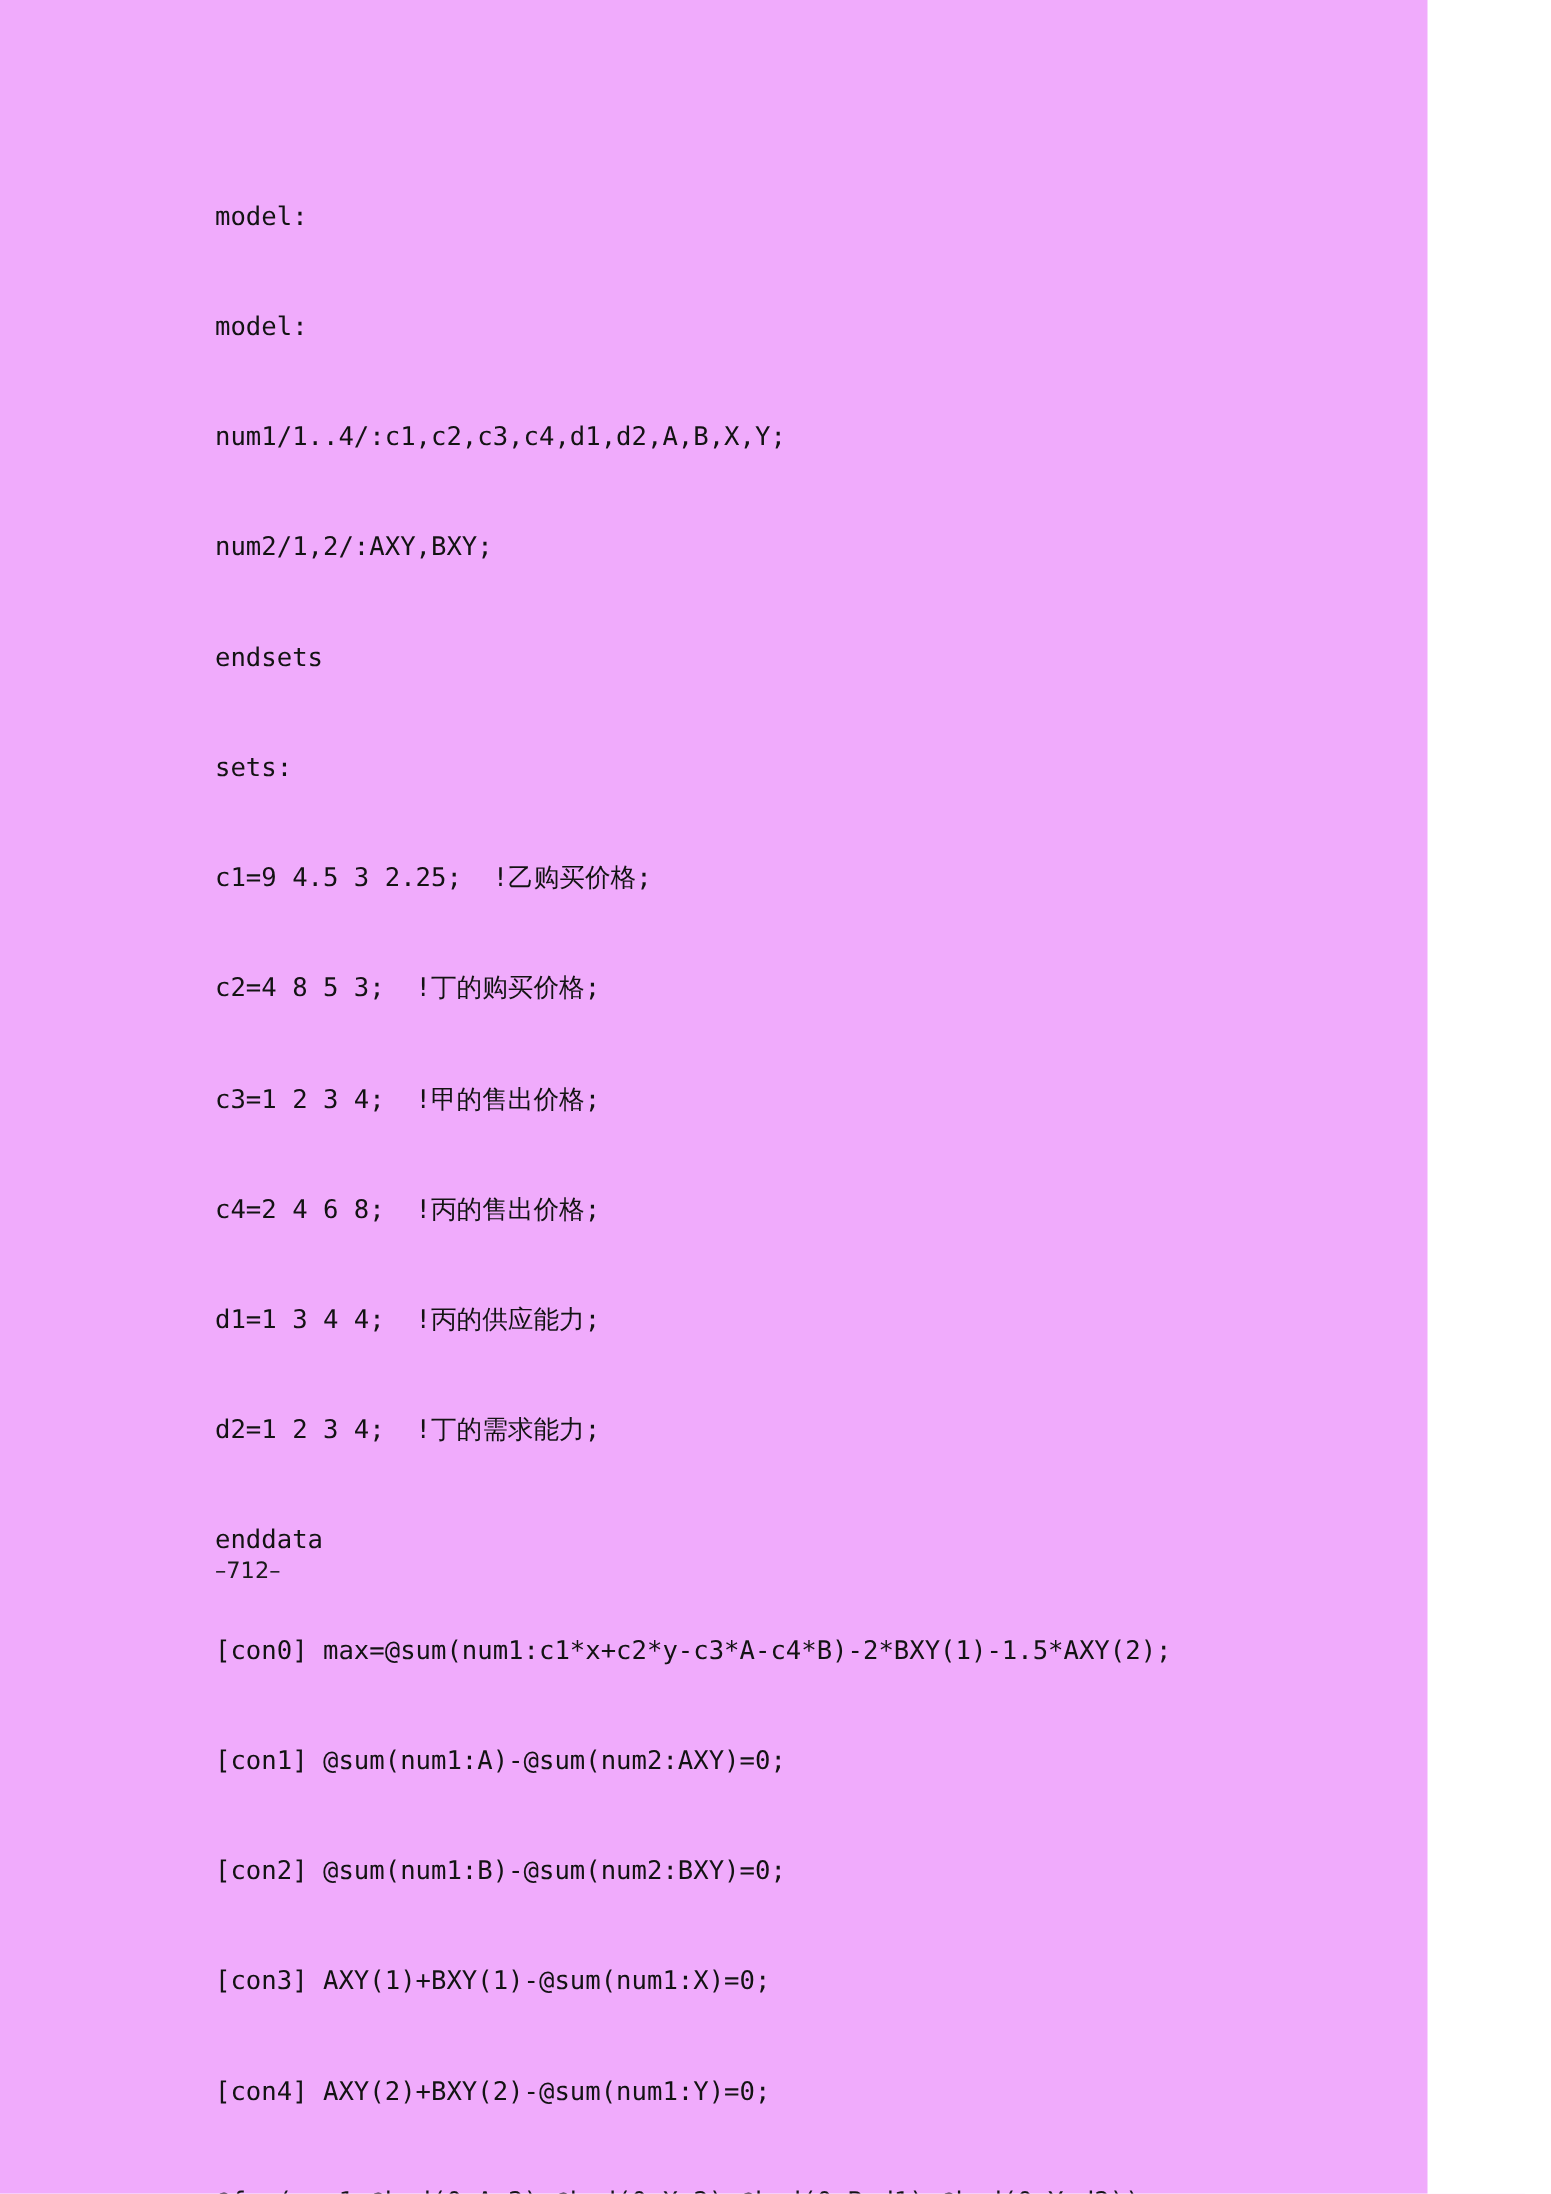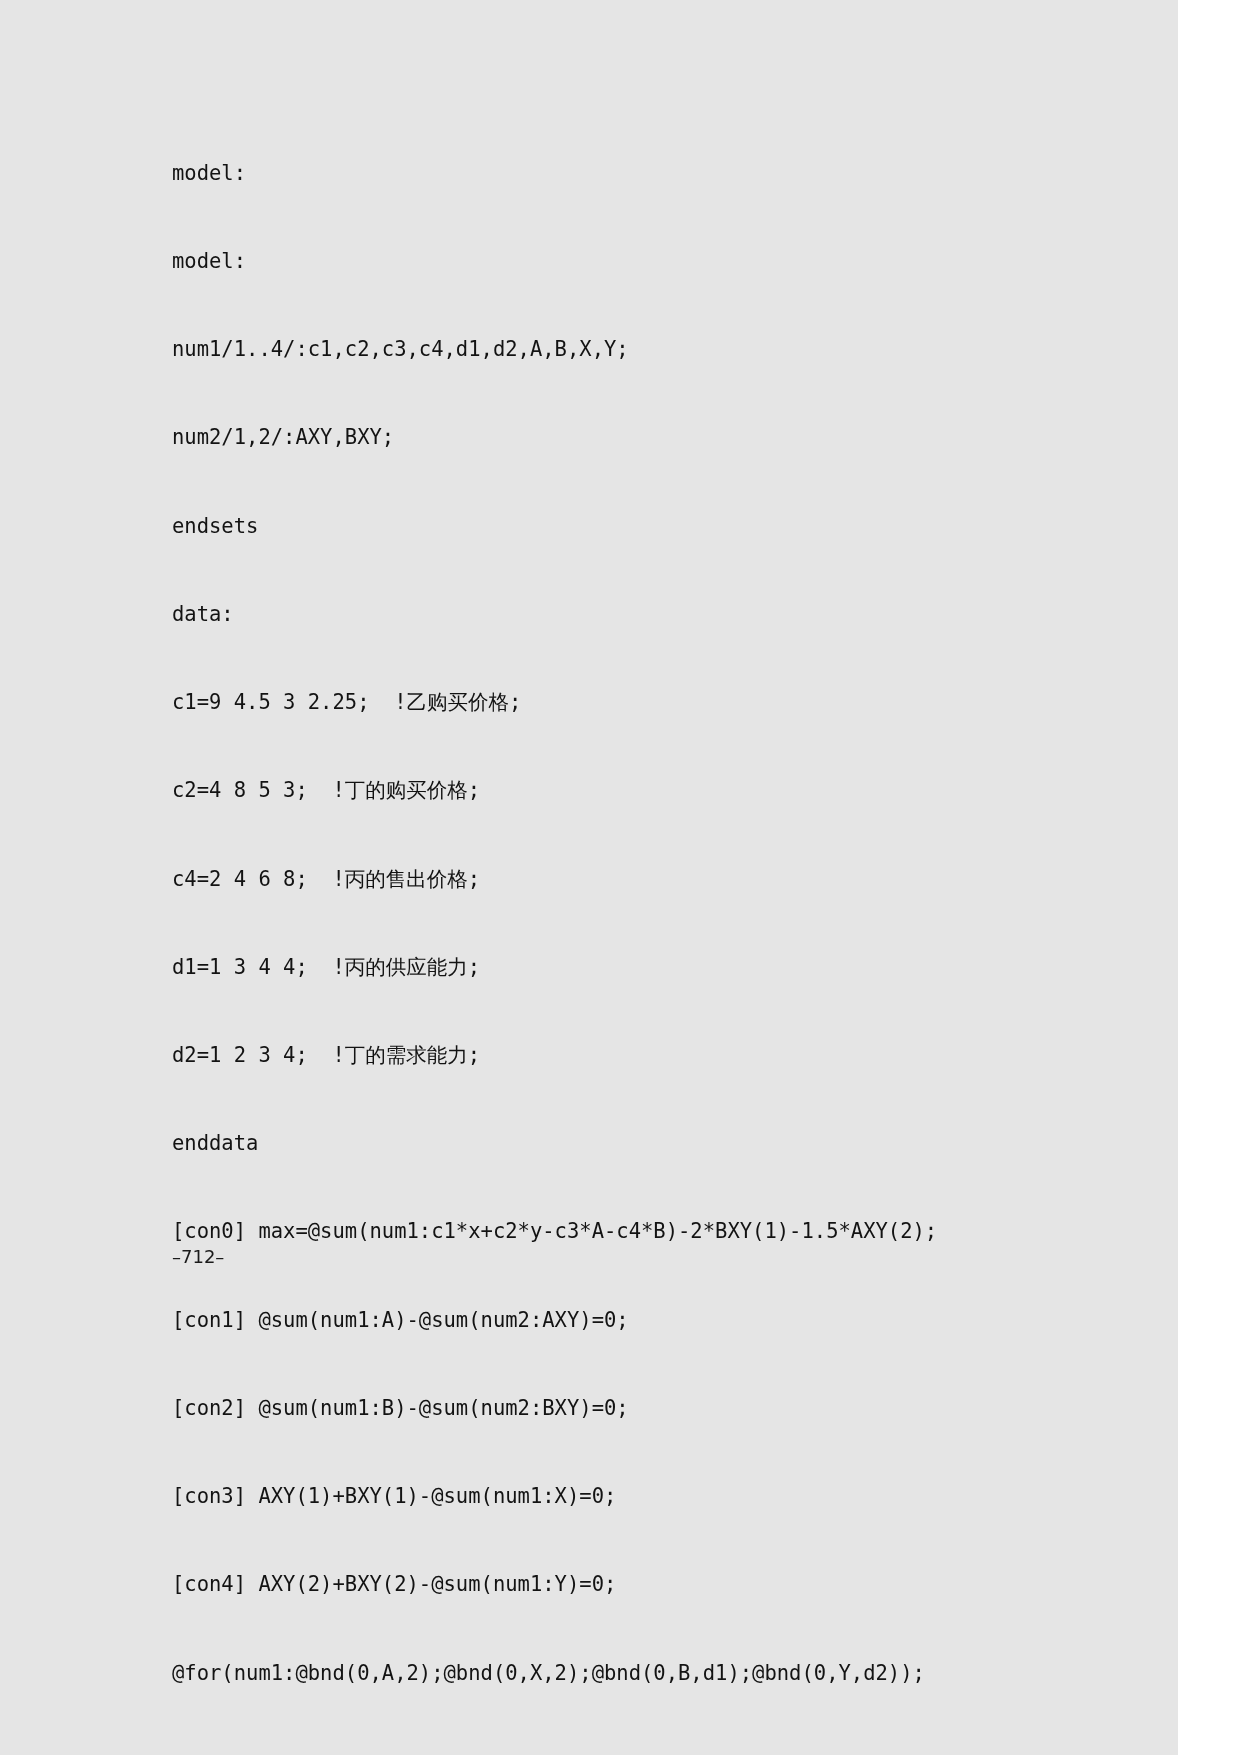--- a/index.html
+++ b/index.html
@@ -9,23 +9,22 @@
     background: #ffffff;
   }
   body {
     font-family: "DejaVu Sans Mono", monospace;
     color: #000000;
   }
   .page {
     position: relative;
     width: 1142px;
     height: 1755px;
-    background: #e5e5e5;
+    background: #f0abfc;
     overflow: hidden;
-    padding-left: 36px;
   }
   .content {
     position: absolute;
     left: 172px;
     top: 100px;
     width: 960px;
   }
   
   .code-block {
     font-family: "DejaVu Sans Mono", monospace;
@@ -57,23 +56,24 @@
 <div class="page">
 
   <div class="content">
 
     <div class="code-block">
       <div class="code-line">model:</div>
       <div class="code-line">model:</div>
       <div class="code-line">num1/1..4/:c1,c2,c3,c4,d1,d2,A,B,X,Y;</div>
       <div class="code-line">num2/1,2/:AXY,BXY;</div>
       <div class="code-line">endsets</div>
-      <div class="code-line">data:</div>
+      <div class="code-line">sets:</div>
       <div class="code-line">c1=9 4.5 3 2.25;  !乙购买价格;</div>
       <div class="code-line">c2=4 8 5 3;  !丁的购买价格;</div>
+      <div class="code-line">c3=1 2 3 4;  !甲的售出价格;</div>
       <div class="code-line">c4=2 4 6 8;  !丙的售出价格;</div>
       <div class="code-line">d1=1 3 4 4;  !丙的供应能力;</div>
       <div class="code-line">d2=1 2 3 4;  !丁的需求能力;</div>
       <div class="code-line">enddata</div>
       <div class="code-line">[con0] max=@sum(num1:c1*x+c2*y-c3*A-c4*B)-2*BXY(1)-1.5*AXY(2);</div>
       <div class="code-line">[con1] @sum(num1:A)-@sum(num2:AXY)=0;</div>
       <div class="code-line">[con2] @sum(num1:B)-@sum(num2:BXY)=0;</div>
       <div class="code-line">[con3] AXY(1)+BXY(1)-@sum(num1:X)=0;</div>
       <div class="code-line">[con4] AXY(2)+BXY(2)-@sum(num1:Y)=0;</div>
       <div class="code-line">@for(num1:@bnd(0,A,2);@bnd(0,X,2);@bnd(0,B,d1);@bnd(0,Y,d2));</div>

